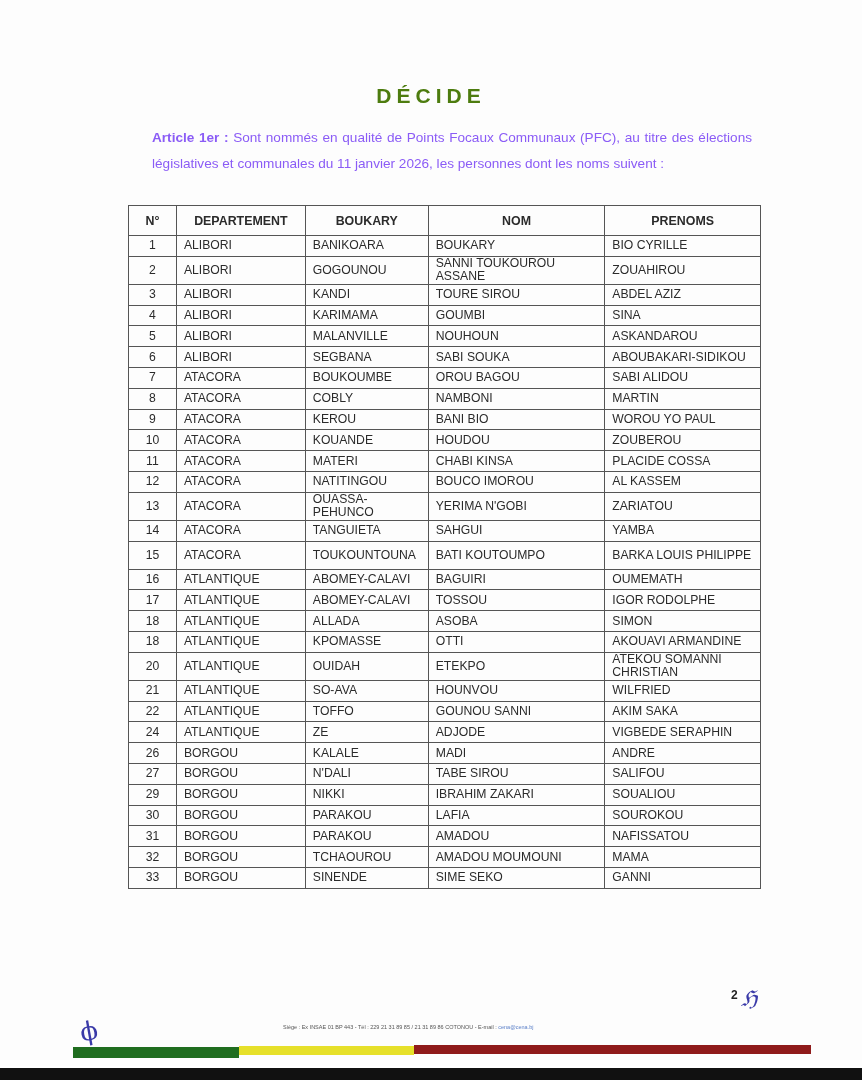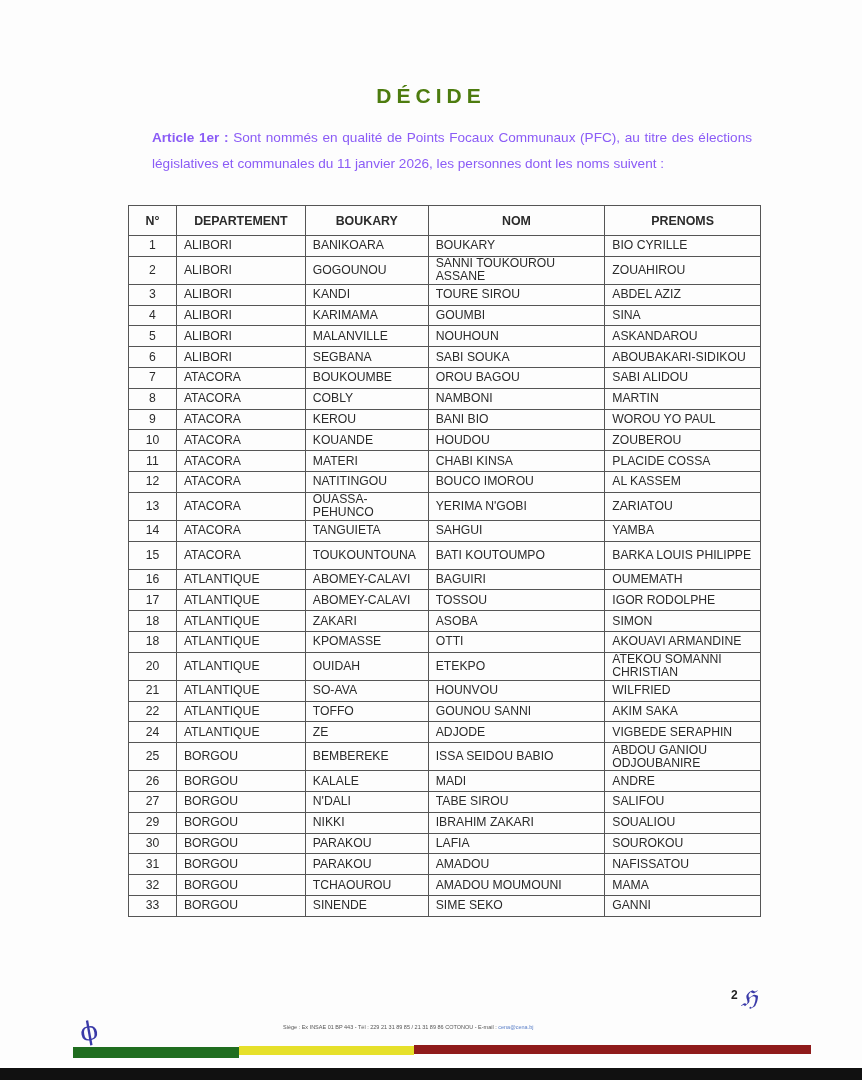--- a/index.html
+++ b/index.html
@@ -176,21 +176,21 @@
         <tr>
           <td class="num">17</td>
           <td>ATLANTIQUE</td>
           <td>ABOMEY-CALAVI</td>
           <td>TOSSOU</td>
           <td>IGOR RODOLPHE</td>
         </tr>
         <tr>
           <td class="num">18</td>
           <td>ATLANTIQUE</td>
-          <td>ZAKARI</td>
+          <td>ALLADA</td>
           <td>ASOBA</td>
           <td>SIMON</td>
         </tr>
         <tr>
           <td class="num">18</td>
           <td>ATLANTIQUE</td>
           <td>KPOMASSE</td>
           <td>OTTI</td>
           <td>AKOUAVI ARMANDINE</td>
         </tr>
@@ -214,27 +214,20 @@
           <td>TOFFO</td>
           <td>GOUNOU SANNI</td>
           <td>AKIM SAKA</td>
         </tr>
         <tr>
           <td class="num">24</td>
           <td>ATLANTIQUE</td>
           <td>ZE</td>
           <td>ADJODE</td>
           <td>VIGBEDE SERAPHIN</td>
-        </tr>
-        <tr class="tall">
-          <td class="num">25</td>
-          <td>BORGOU</td>
-          <td>BEMBEREKE</td>
-          <td>ISSA SEIDOU BABIO</td>
-          <td>ABDOU GANIOU ODJOUBANIRE</td>
         </tr>
         <tr>
           <td class="num">26</td>
           <td>BORGOU</td>
           <td>KALALE</td>
           <td>MADI</td>
           <td>ANDRE</td>
         </tr>
         <tr>
           <td class="num">27</td>

